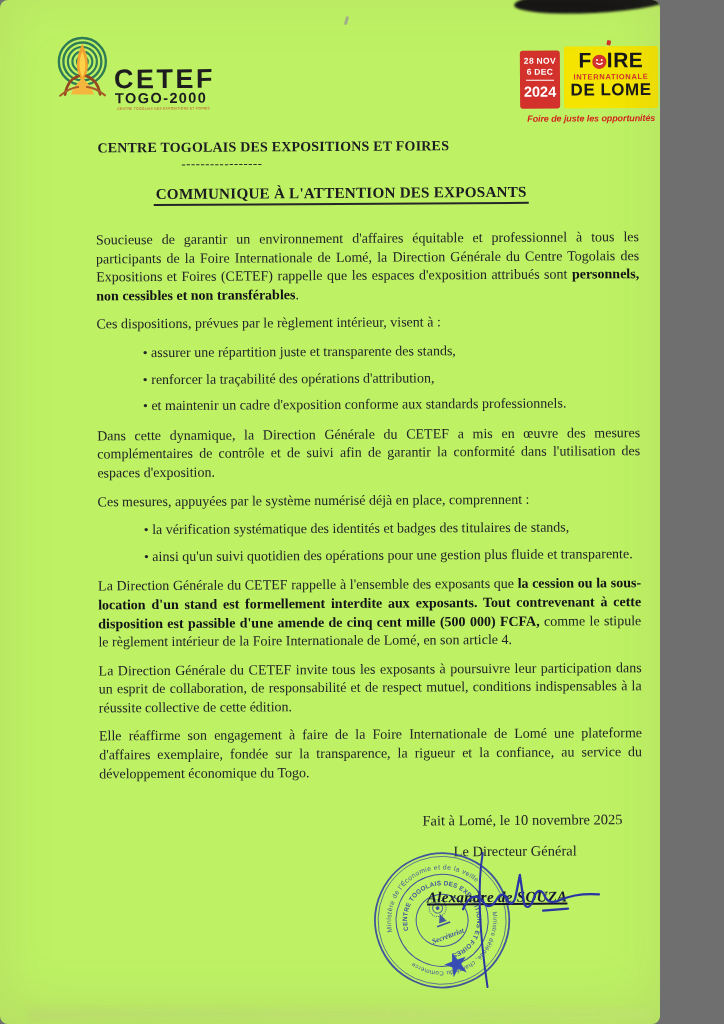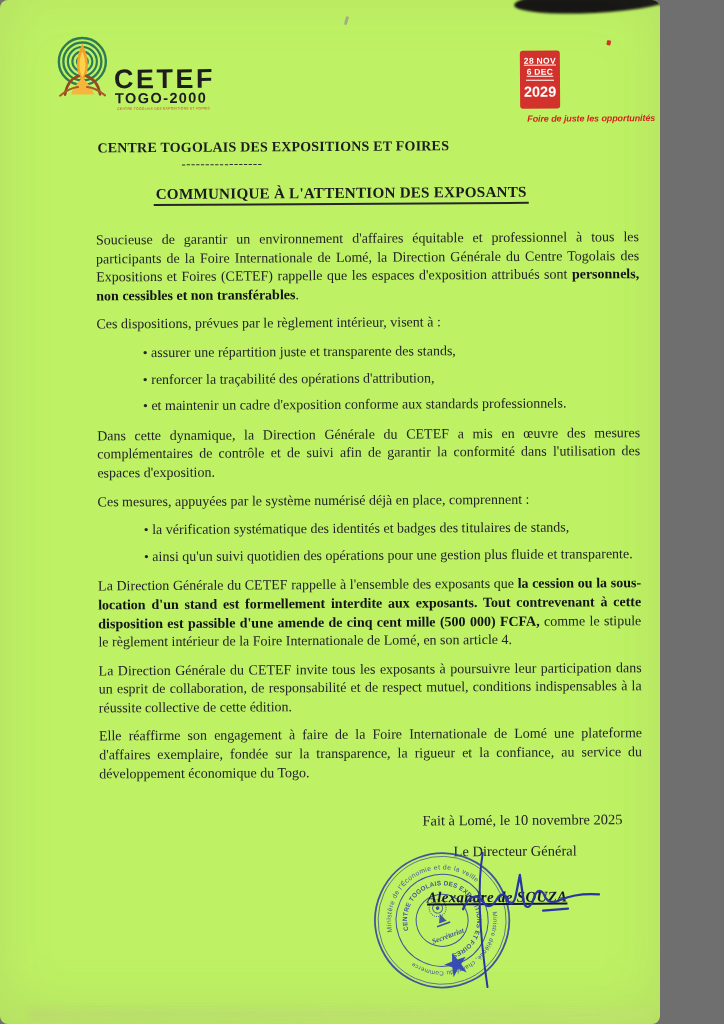--- a/index.html
+++ b/index.html
@@ -18,21 +18,21 @@
           background:linear-gradient(90deg,rgba(205,195,140,.28),rgba(190,190,180,.14) 25%,rgba(215,205,150,.22) 55%,rgba(235,225,205,.10));}
 
   
   .cetef-logo{position:absolute;left:55px;top:30px;}
 
   
   .foire{position:absolute;left:520px;top:44px;width:146px;height:86px;
          font-family:"Liberation Sans","DejaVu Sans",sans-serif;}
   .foire .redbox{position:absolute;left:2px;top:8px;width:40px;height:58px;background:#d2322b;
          border-radius:3px;color:#fff;text-align:center;padding-top:5px;box-sizing:border-box;}
-  .foire .redbox .d{font-size:8.5px;font-weight:700;line-height:10.5px;letter-spacing:.3px;text-decoration:underline;}
+  .foire .redbox .d{font-size:8.5px;font-weight:700;line-height:10.5px;letter-spacing:.3px;}
   .foire .redbox .sep{width:28px;height:1.5px;background:#fff;margin:2.5px auto;}
   .foire .redbox .y{font-size:14.5px;font-weight:800;line-height:16px;}
   .foire .yellowbox{position:absolute;left:46px;top:4px;width:94px;height:62px;background:#f4e400;
          border-radius:2px;text-align:center;padding-top:3px;box-sizing:border-box;}
   .foire .brand{font-size:21px;font-weight:800;line-height:21px;color:#181818;letter-spacing:.5px;}
   .foire .brand .oicon{display:inline-block;vertical-align:-1.5px;}
   .foire .intl{font-size:7.6px;font-weight:800;color:#d2322b;letter-spacing:.6px;line-height:9px;}
   .foire .lome{font-size:17px;font-weight:800;color:#181818;line-height:18px;letter-spacing:.5px;}
   .foire .slogan{position:absolute;left:0;top:71px;width:146px;text-align:center;color:#d2251f;
          font-size:9px;font-weight:700;font-style:italic;letter-spacing:-0.1px;}
@@ -90,21 +90,31 @@
       <text x="62" y="72" font-family="Liberation Sans, DejaVu Sans, sans-serif" font-size="14.5" font-weight="bold" letter-spacing="1.4" fill="#1d1d1f">TOGO-2000</text>
       <text x="64" y="78.6" font-family="Liberation Sans, DejaVu Sans, sans-serif" font-size="3.4" letter-spacing=".25" fill="#c2342a">CENTRE TOGOLAIS DES EXPOSITIONS ET FOIRES</text>
     </svg>
 
     <div class="foire">
       <div class="tick"></div>
       <div class="redbox">
         <div class="d">28 NOV</div>
         <div class="d">6 DEC</div>
         <div class="sep"></div>
-        <div class="y">2029</div>
+        <div class="y">2024</div>
+      </div>
+      <div class="yellowbox">
+        <div class="brand"><span>F</span><span class="oicon"><svg width="15" height="15" viewBox="0 0 16 16">
+                <circle cx="8" cy="8" r="7.6" fill="#d2322b"></circle>
+                <circle cx="5.5" cy="6" r="1" fill="#fff"></circle>
+                <circle cx="10.5" cy="6" r="1" fill="#fff"></circle>
+                <path d="M4.5,9 Q8,12.5 11.5,9" stroke="#fff" stroke-width="1.3" fill="none"></path>
+              </svg></span><span>IRE</span></div>
+        <div class="intl">INTERNATIONALE</div>
+        <div class="lome">DE LOME</div>
       </div>
       <div class="slogan">Foire de juste les opportunités</div>
     </div>
 
     <div class="org">CENTRE TOGOLAIS DES EXPOSITIONS ET FOIRES</div>
     <div class="dashes">-----------------</div>
     <div class="titlewrap">
       <span class="doctitle">COMMUNIQUE À L'ATTENTION DES EXPOSANTS</span>
     </div>
 

